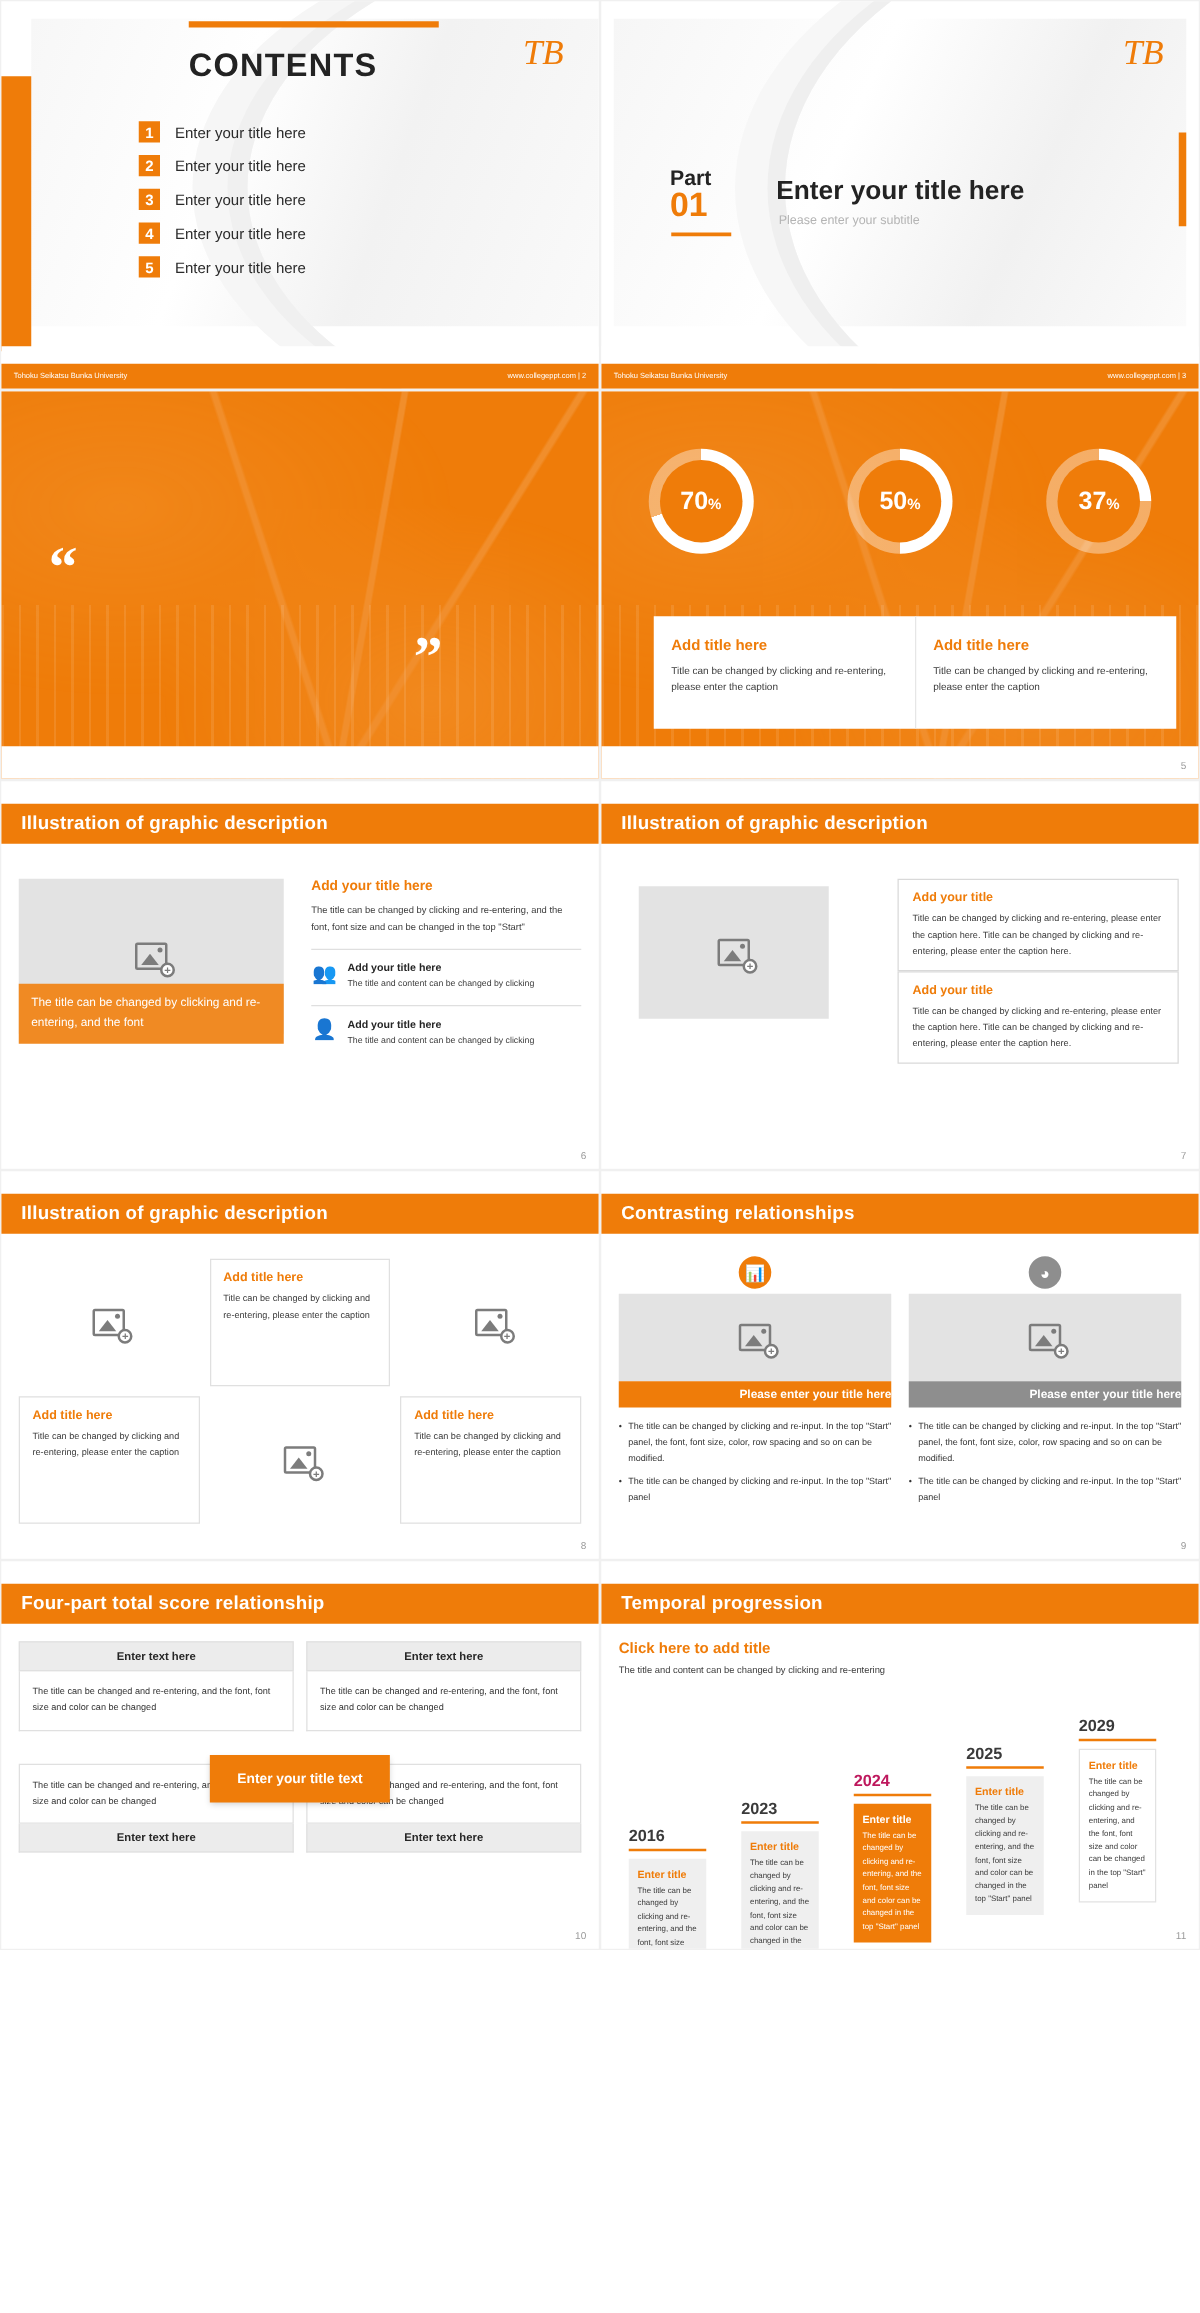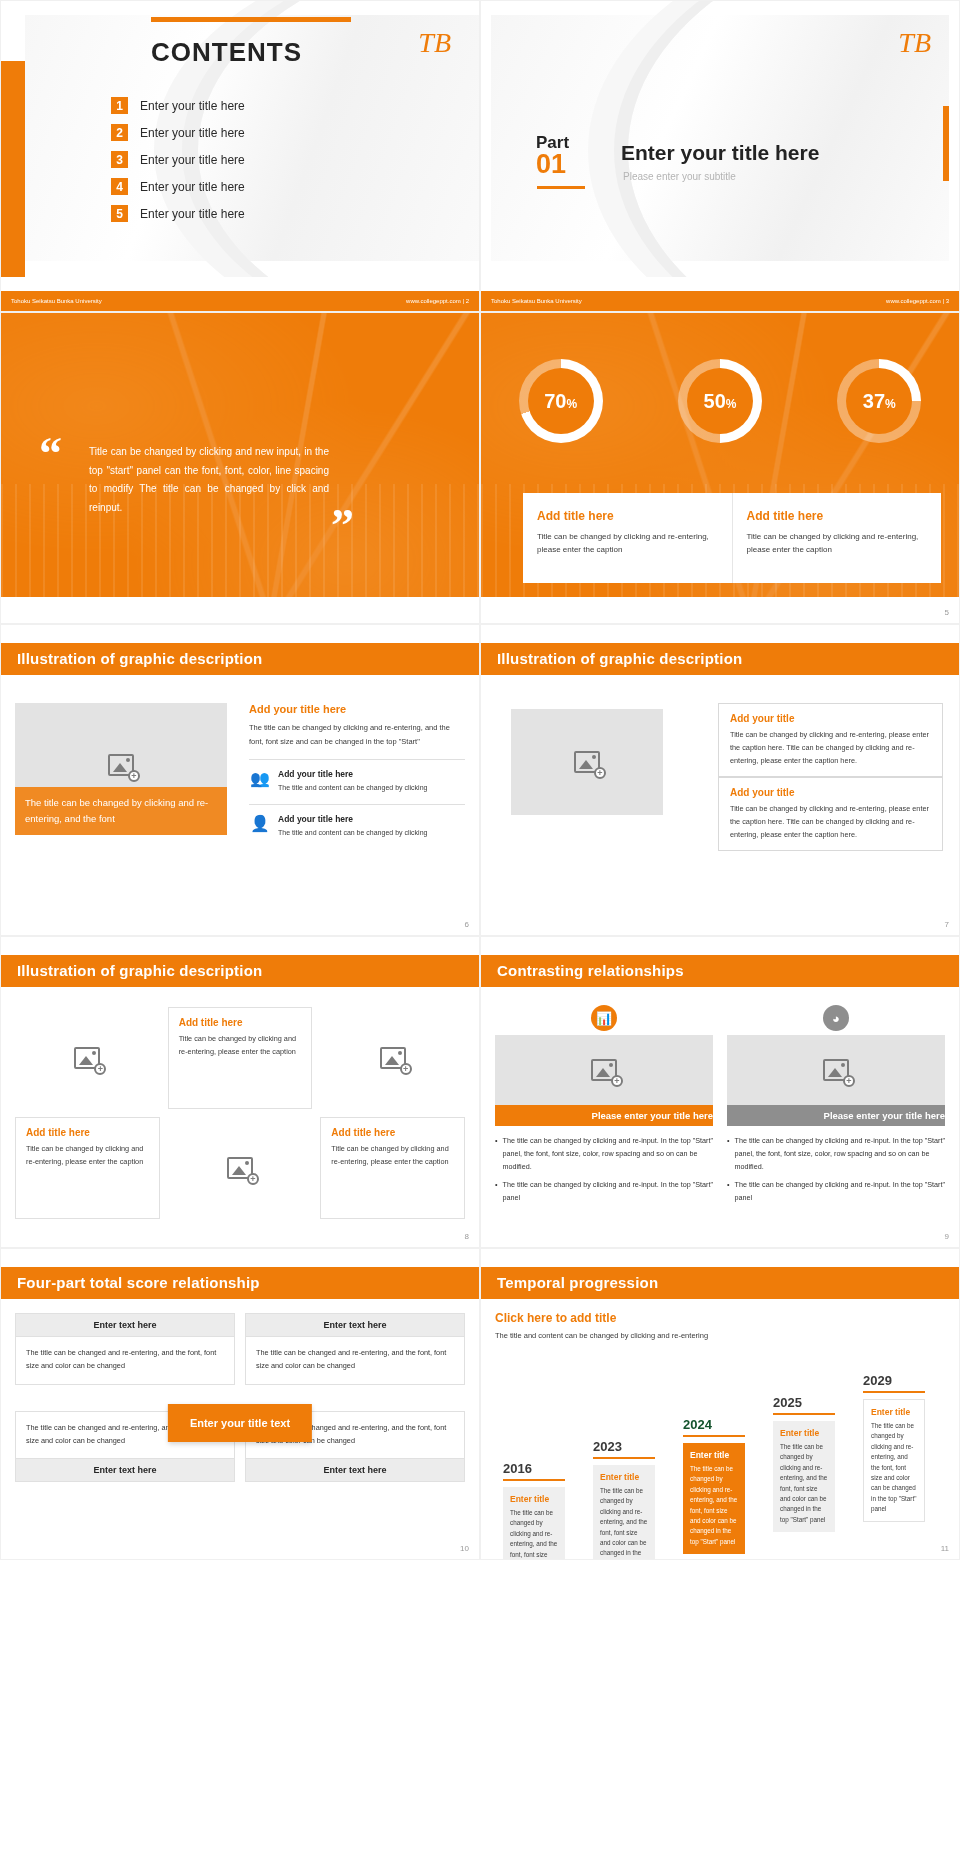--- a/index.html
+++ b/index.html
@@ -219,21 +219,20 @@
         <span>Tohoku Seikatsu Bunka University</span>
         <span><span>www.collegeppt.com</span>&nbsp;|&nbsp;<span>3</span></span>
       </div>
     </div>
   </div>
 
   <div class="slide">
     <div class="inner">
       <div class="photobg"></div>
       <div class="qglyph" style="left:38px;top:118px;">“</div>
-      <div class="quote">Title can be changed by clicking and new input, in the top "start" panel can the font, font, color, line spacing to modify The title can be changed by click and reinput.</div>
       <div class="qglyph" style="left:330px;top:190px;">”</div>
       <div class="s4white"></div>
     </div>
   </div>
 
   <div class="slide">
     <div class="inner">
       <div class="photobg"></div>
       <div class="donuts">
         <div class="donut" id="donut0" style="background: conic-gradient(rgb(255, 255, 255) 0deg, rgb(255, 255, 255) 252deg, rgba(255, 255, 255, 0.38) 252deg, rgba(255, 255, 255, 0.38) 360deg);">
@@ -450,21 +449,21 @@
         </div>
         <div class="s11step" style="left:98px; top:86px;">
           <div class="s11year">2023</div>
           <div class="s11rule"></div>
           <div class="s11card">
             <h5>Enter title</h5>
             <p>The title can be changed by clicking and re-entering, and the font, font size and color can be changed in the top "Start" panel</p>
           </div>
         </div>
         <div class="s11step" style="left:188px;top:64px;">
-          <div class="s11year" style="color:#14532d">2024</div>
+          <div class="s11year" style="color:#be185d">2024</div>
           <div class="s11rule"></div>
           <div class="s11card hl">
             <h5>Enter title</h5>
             <p>The title can be changed by clicking and re-entering, and the font, font size and color can be changed in the top "Start" panel</p>
           </div>
         </div>
         <div class="s11step" style="left:278px;top:42px;">
           <div class="s11year">2025</div>
           <div class="s11rule"></div>
           <div class="s11card">

